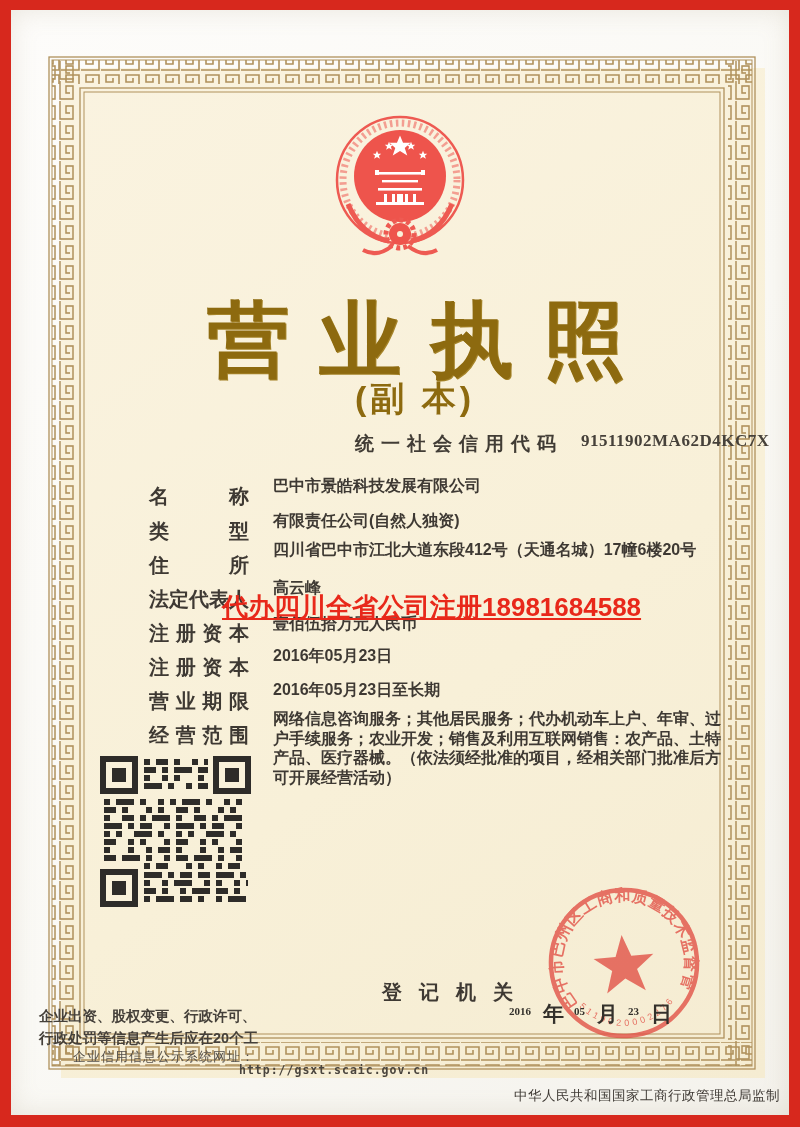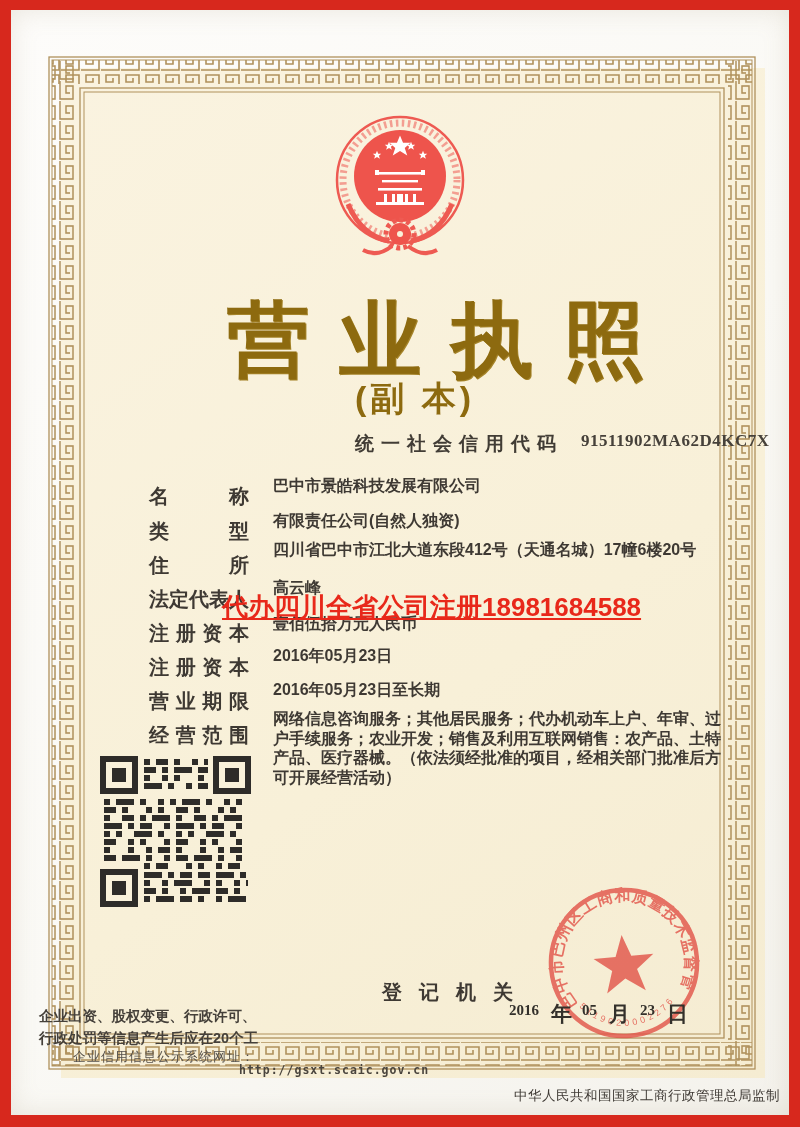--- a/index.html
+++ b/index.html
@@ -6,33 +6,33 @@
   body{font-family:"Liberation Sans","DejaVu Sans",sans-serif;}
   .stage{position:relative;width:800px;height:1127px;background:#d7281d;overflow:hidden;}
   .paper{position:absolute;left:11px;top:10px;right:11px;bottom:12px;
          background:linear-gradient(135deg,#fdfcfa 0%,#faf9f5 55%,#f4f2ec 100%);
          box-shadow:inset 0 0 26px rgba(150,135,100,.18);}
   .cream{position:absolute;left:50px;top:58px;width:704px;height:1010px;
          background:linear-gradient(145deg,#faf3e0 0%,#f8f0d8 60%,#f5ecd2 100%);}
   svg{position:absolute;overflow:visible;}
   .abs{position:absolute;white-space:nowrap;}
   .title{left:196px;top:276px;font-size:82px;font-weight:900;letter-spacing:30px;color:#8d6a0f;
-         text-shadow:1px 1px 0 #a5842a;margin-left:20px;}
+         text-shadow:1px 1px 0 #a5842a;}
   .subtitle{left:344px;top:366px;font-size:34px;font-weight:700;letter-spacing:4px;color:#8d6a0f;}
   .cc-label{left:344px;top:421px;font-size:19px;font-weight:700;letter-spacing:7px;color:#413c35;}
   .cc-value{left:570px;top:421px;font-size:17px;font-weight:700;letter-spacing:.5px;color:#46413a;
             font-family:"Liberation Serif","DejaVu Serif",serif;}
   .flabel{position:absolute;left:138px;width:100px;font-size:20px;font-weight:700;color:#3e3933;
           text-align:justify;text-align-last:justify;white-space:normal;}
   .fvalue{position:absolute;left:262px;font-size:16px;font-weight:700;color:#3e3933;white-space:nowrap;}
   .fpara{white-space:normal;width:456px;line-height:19.5px;}
   .watermark{left:211px;top:580px;font-size:26px;font-weight:700;color:#e8281a;letter-spacing:0;text-decoration:underline;}
   .regorg{left:371px;top:928px;font-size:20px;font-weight:700;letter-spacing:17px;color:#3e3933;margin-top:41px;}
   .date-row{left:498px;top:990px;font-size:21px;font-weight:700;color:#33302b;z-index:6;}
-  .date-row .num{font-size:15px;position:relative;top:-6px;font-weight:700;
+  .date-row .num{font-size:11px;position:relative;top:-6px;font-weight:700;
                  font-family:"Liberation Serif","DejaVu Serif",serif;text-align:center;}
   .date-row .u{margin:0 10px 0 12px;}
   .notice{left:28px;top:996px;font-size:14.5px;line-height:21.5px;font-weight:700;color:#45403a;white-space:normal;width:245px;}
   .sitelabel{left:62px;top:1038px;font-size:13px;color:#55504a;font-family:"Liberation Serif","DejaVu Serif",serif;letter-spacing:1px;}
   .siteurl{left:228px;top:1053px;font-size:11.5px;font-weight:700;letter-spacing:1px;color:#4a453e;
            font-family:"DejaVu Sans Mono","Liberation Mono",monospace;}
   .issuer{left:503px;top:1077px;font-size:13.5px;font-weight:500;color:#3f3a35;letter-spacing:.5px;}
   .seal-wrap{left:528px;top:868px;width:170px;height:170px;opacity:.8;transform:rotate(-5deg);z-index:5;}
 </style>
 </head>

